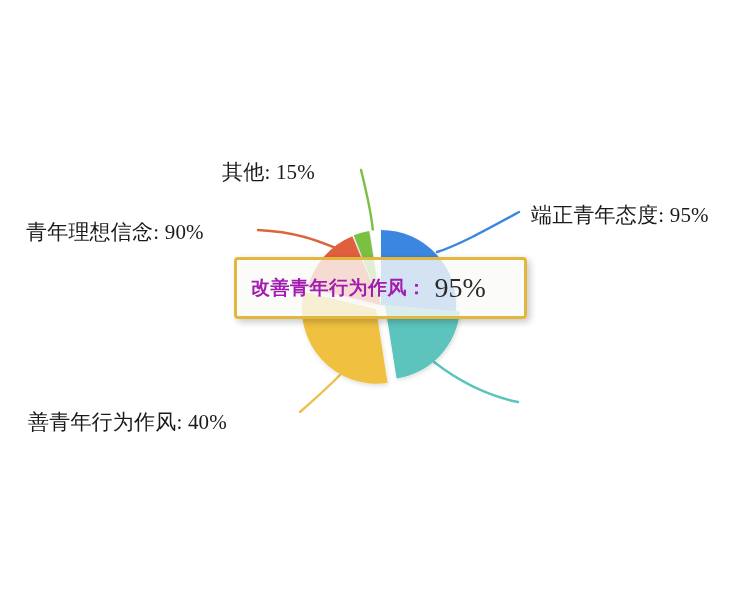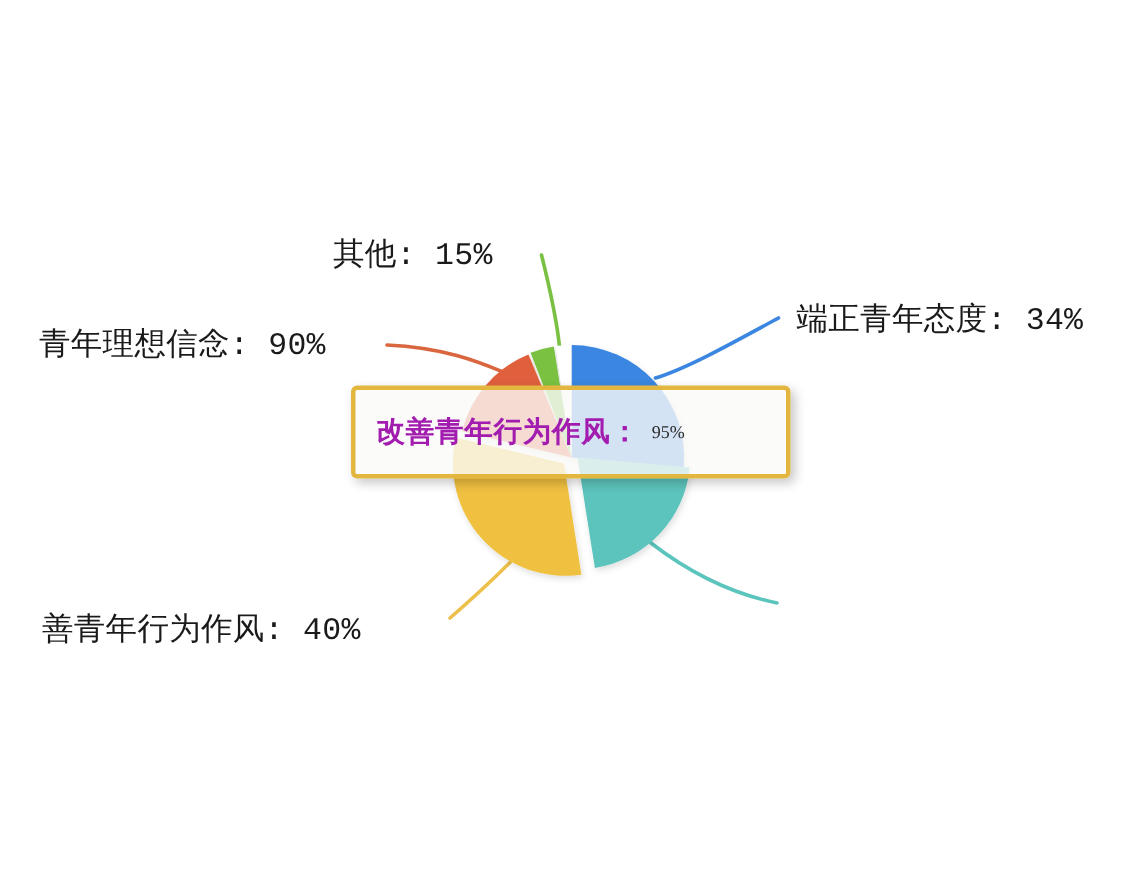--- a/index.html
+++ b/index.html
@@ -29,21 +29,21 @@
     top: 0;
     width: 750px;
     height: 590px;
   }
 
   
   .pie-label {
     position: absolute;
     white-space: nowrap;
     color: #1a1a1a;
-    font-family: Liberation Mono, monospace;
+    font-family: Liberation Serif, serif;
     font-size: 21px;
     line-height: 26px;
     letter-spacing: 0.2px;
   }
 
   #label-other      { left: 222px; top: 159px; }
   #label-ideal      { left:  26px; top: 219px; text-align: right; }
   #label-behavior   { left:  28px; top: 409px; }
   #label-attitude   { left: 531px; top: 202px; }
   #label-thought    { left: 526px; top: 392px; }
@@ -66,21 +66,21 @@
   }
   #tooltip .tip-name {
     font-family: "DejaVu Sans", "Liberation Sans", sans-serif;
     font-weight: bold;
     font-size: 19px;
     color: #a21caf;
     letter-spacing: 0.5px;
   }
   #tooltip .tip-value {
     font-family: "Liberation Serif", "DejaVu Serif", serif;
-    font-size: 12px;
+    font-size: 28px;
     color: #2b2b2b;
     margin-left: 8px;
   }
 </style>
 </head>
 <body>
 
 <div id="chart-root">
 
   <svg class="chart-svg" viewBox="0 0 750 590">
@@ -118,21 +118,21 @@
       <path fill="#ffffff" d="M 381 305 L 370.5 230.7 A 75 75 0 0 1 381 230 Z"></path>
     </g>
   </svg>
 
   <div class="pie-label" id="label-other">其他: 15%</div>
 
   <div class="pie-label" id="label-ideal">青年理想信念: 90%</div>
 
   <div class="pie-label" id="label-behavior">善青年行为作风: 40%</div>
 
-  <div class="pie-label" id="label-attitude">端正青年态度: 34%</div>
+  <div class="pie-label" id="label-attitude">端正青年态度: 95%</div>
 
 
   <div id="tooltip">
     <span class="tip-name">改善青年行为作风：</span>
     <span class="tip-value">95%</span>
   </div>
 
 </div>
 
 </body></html>

